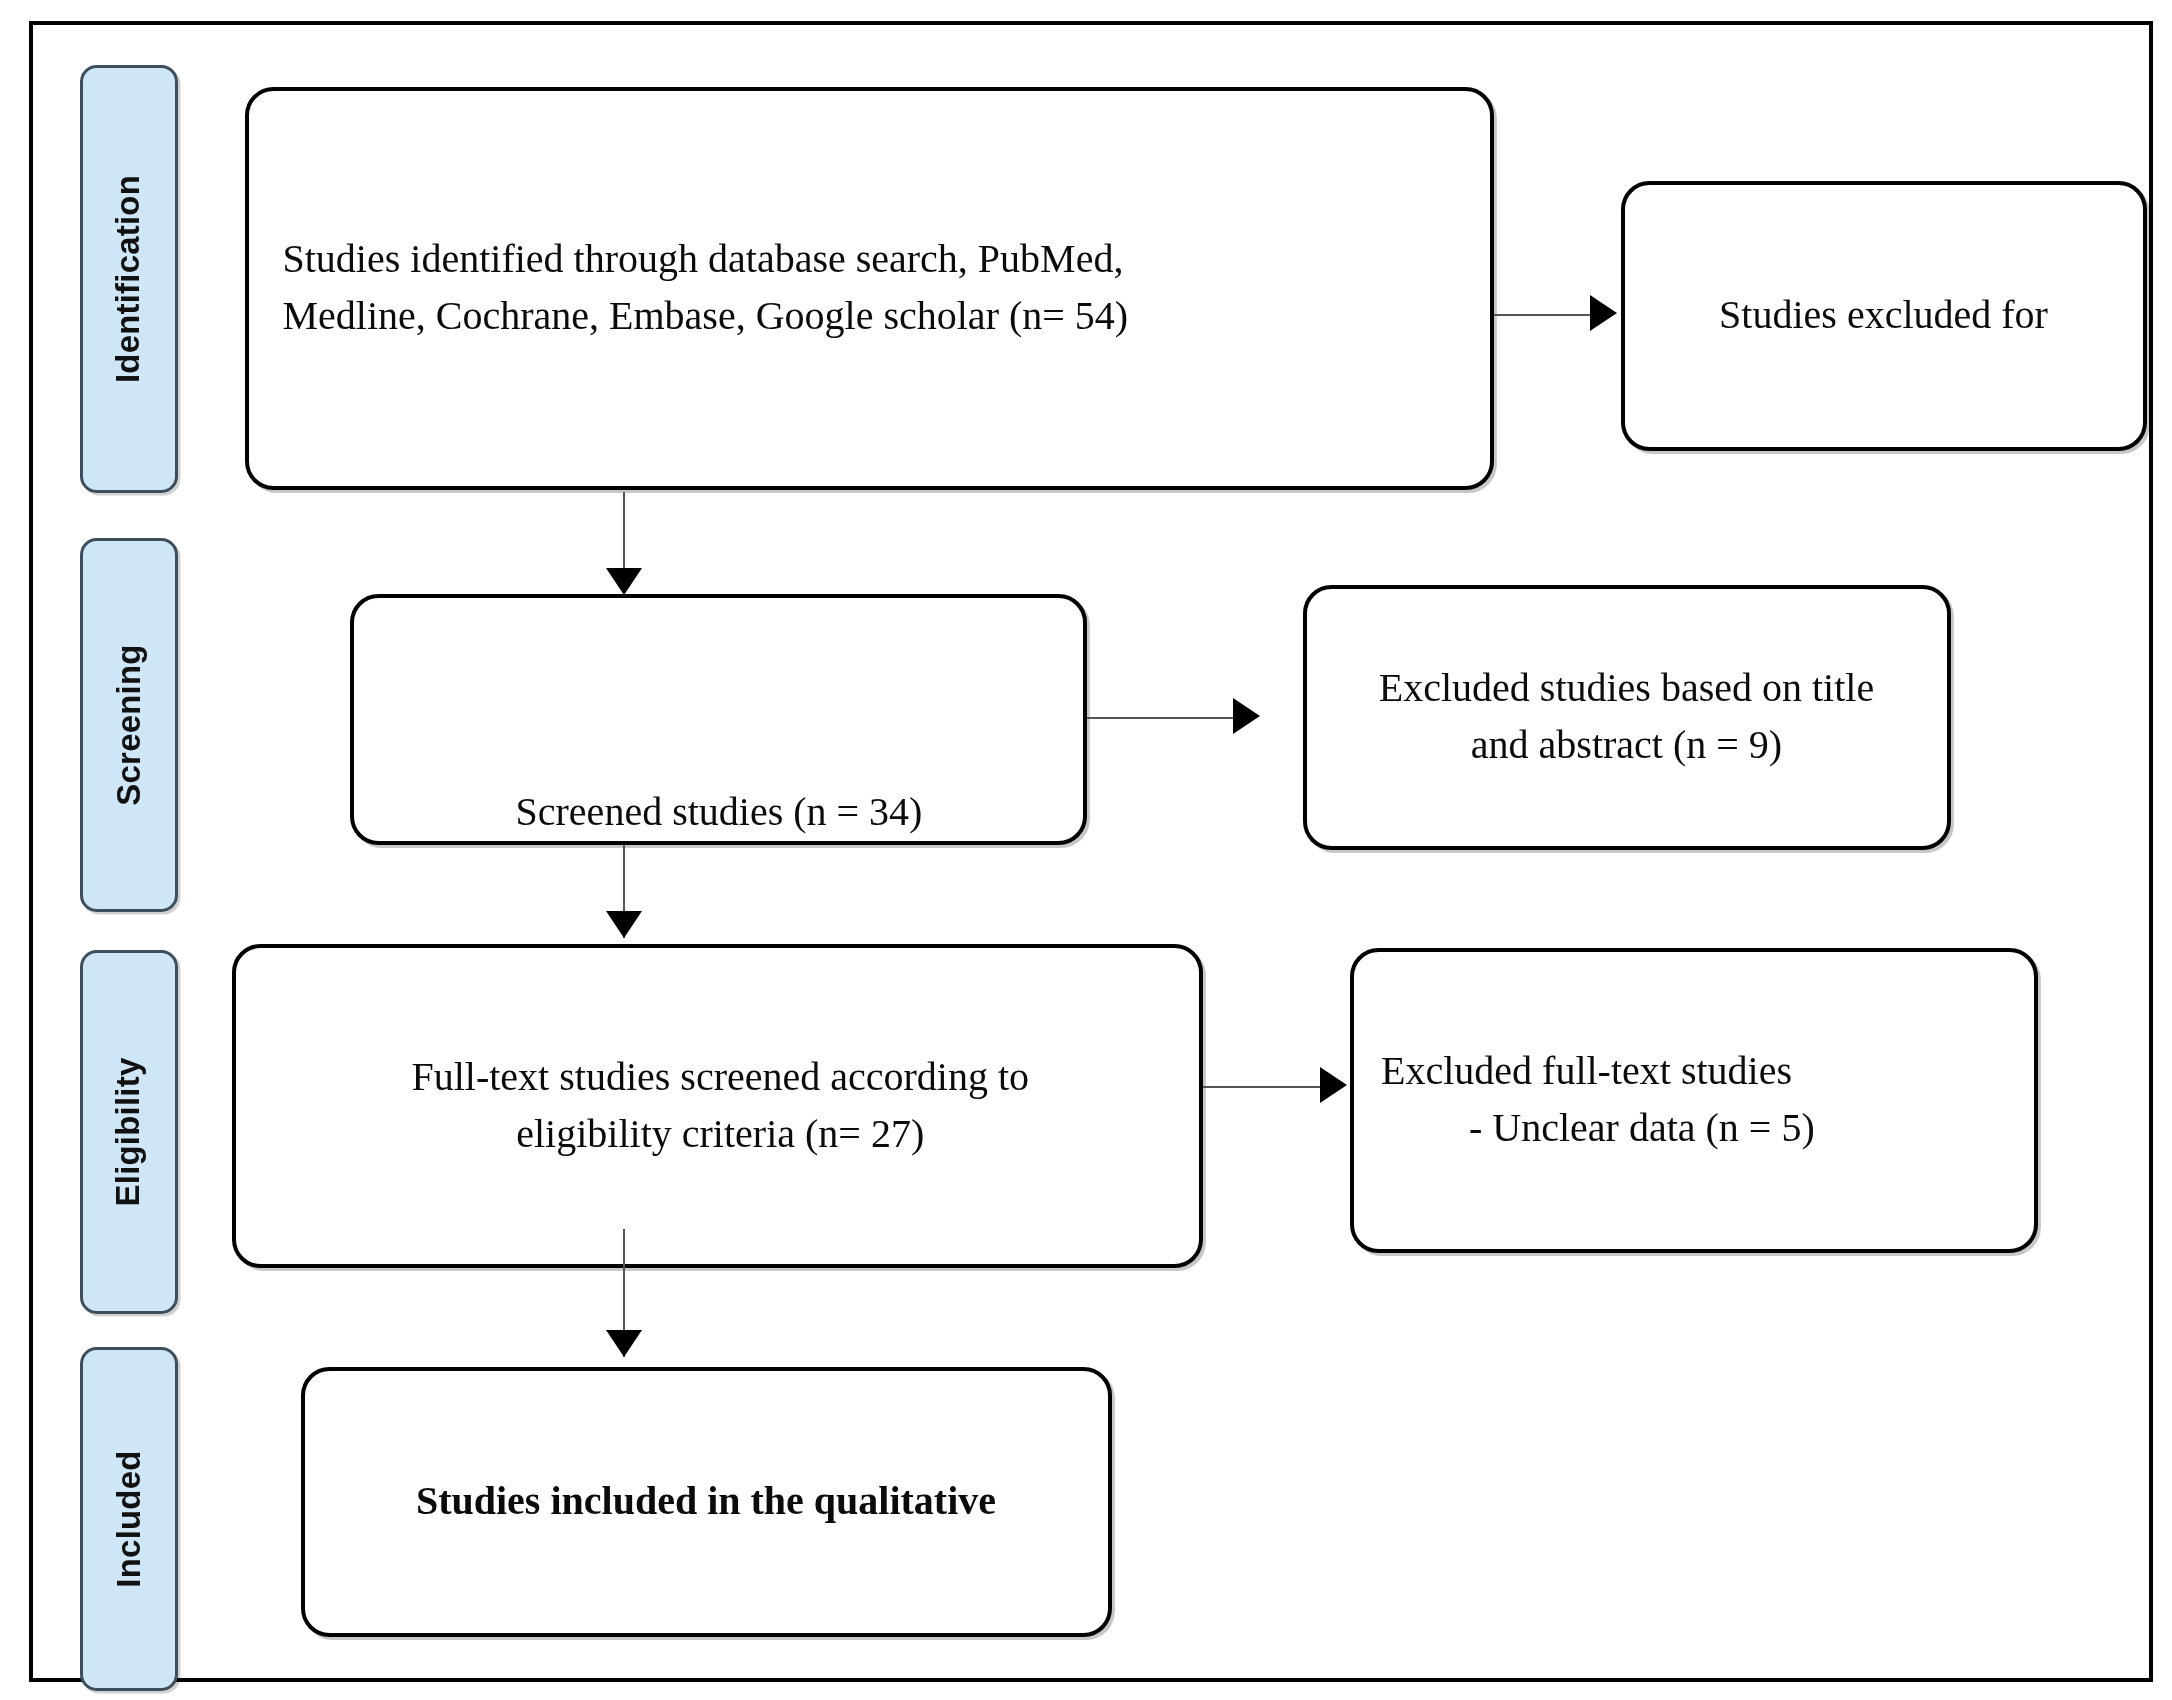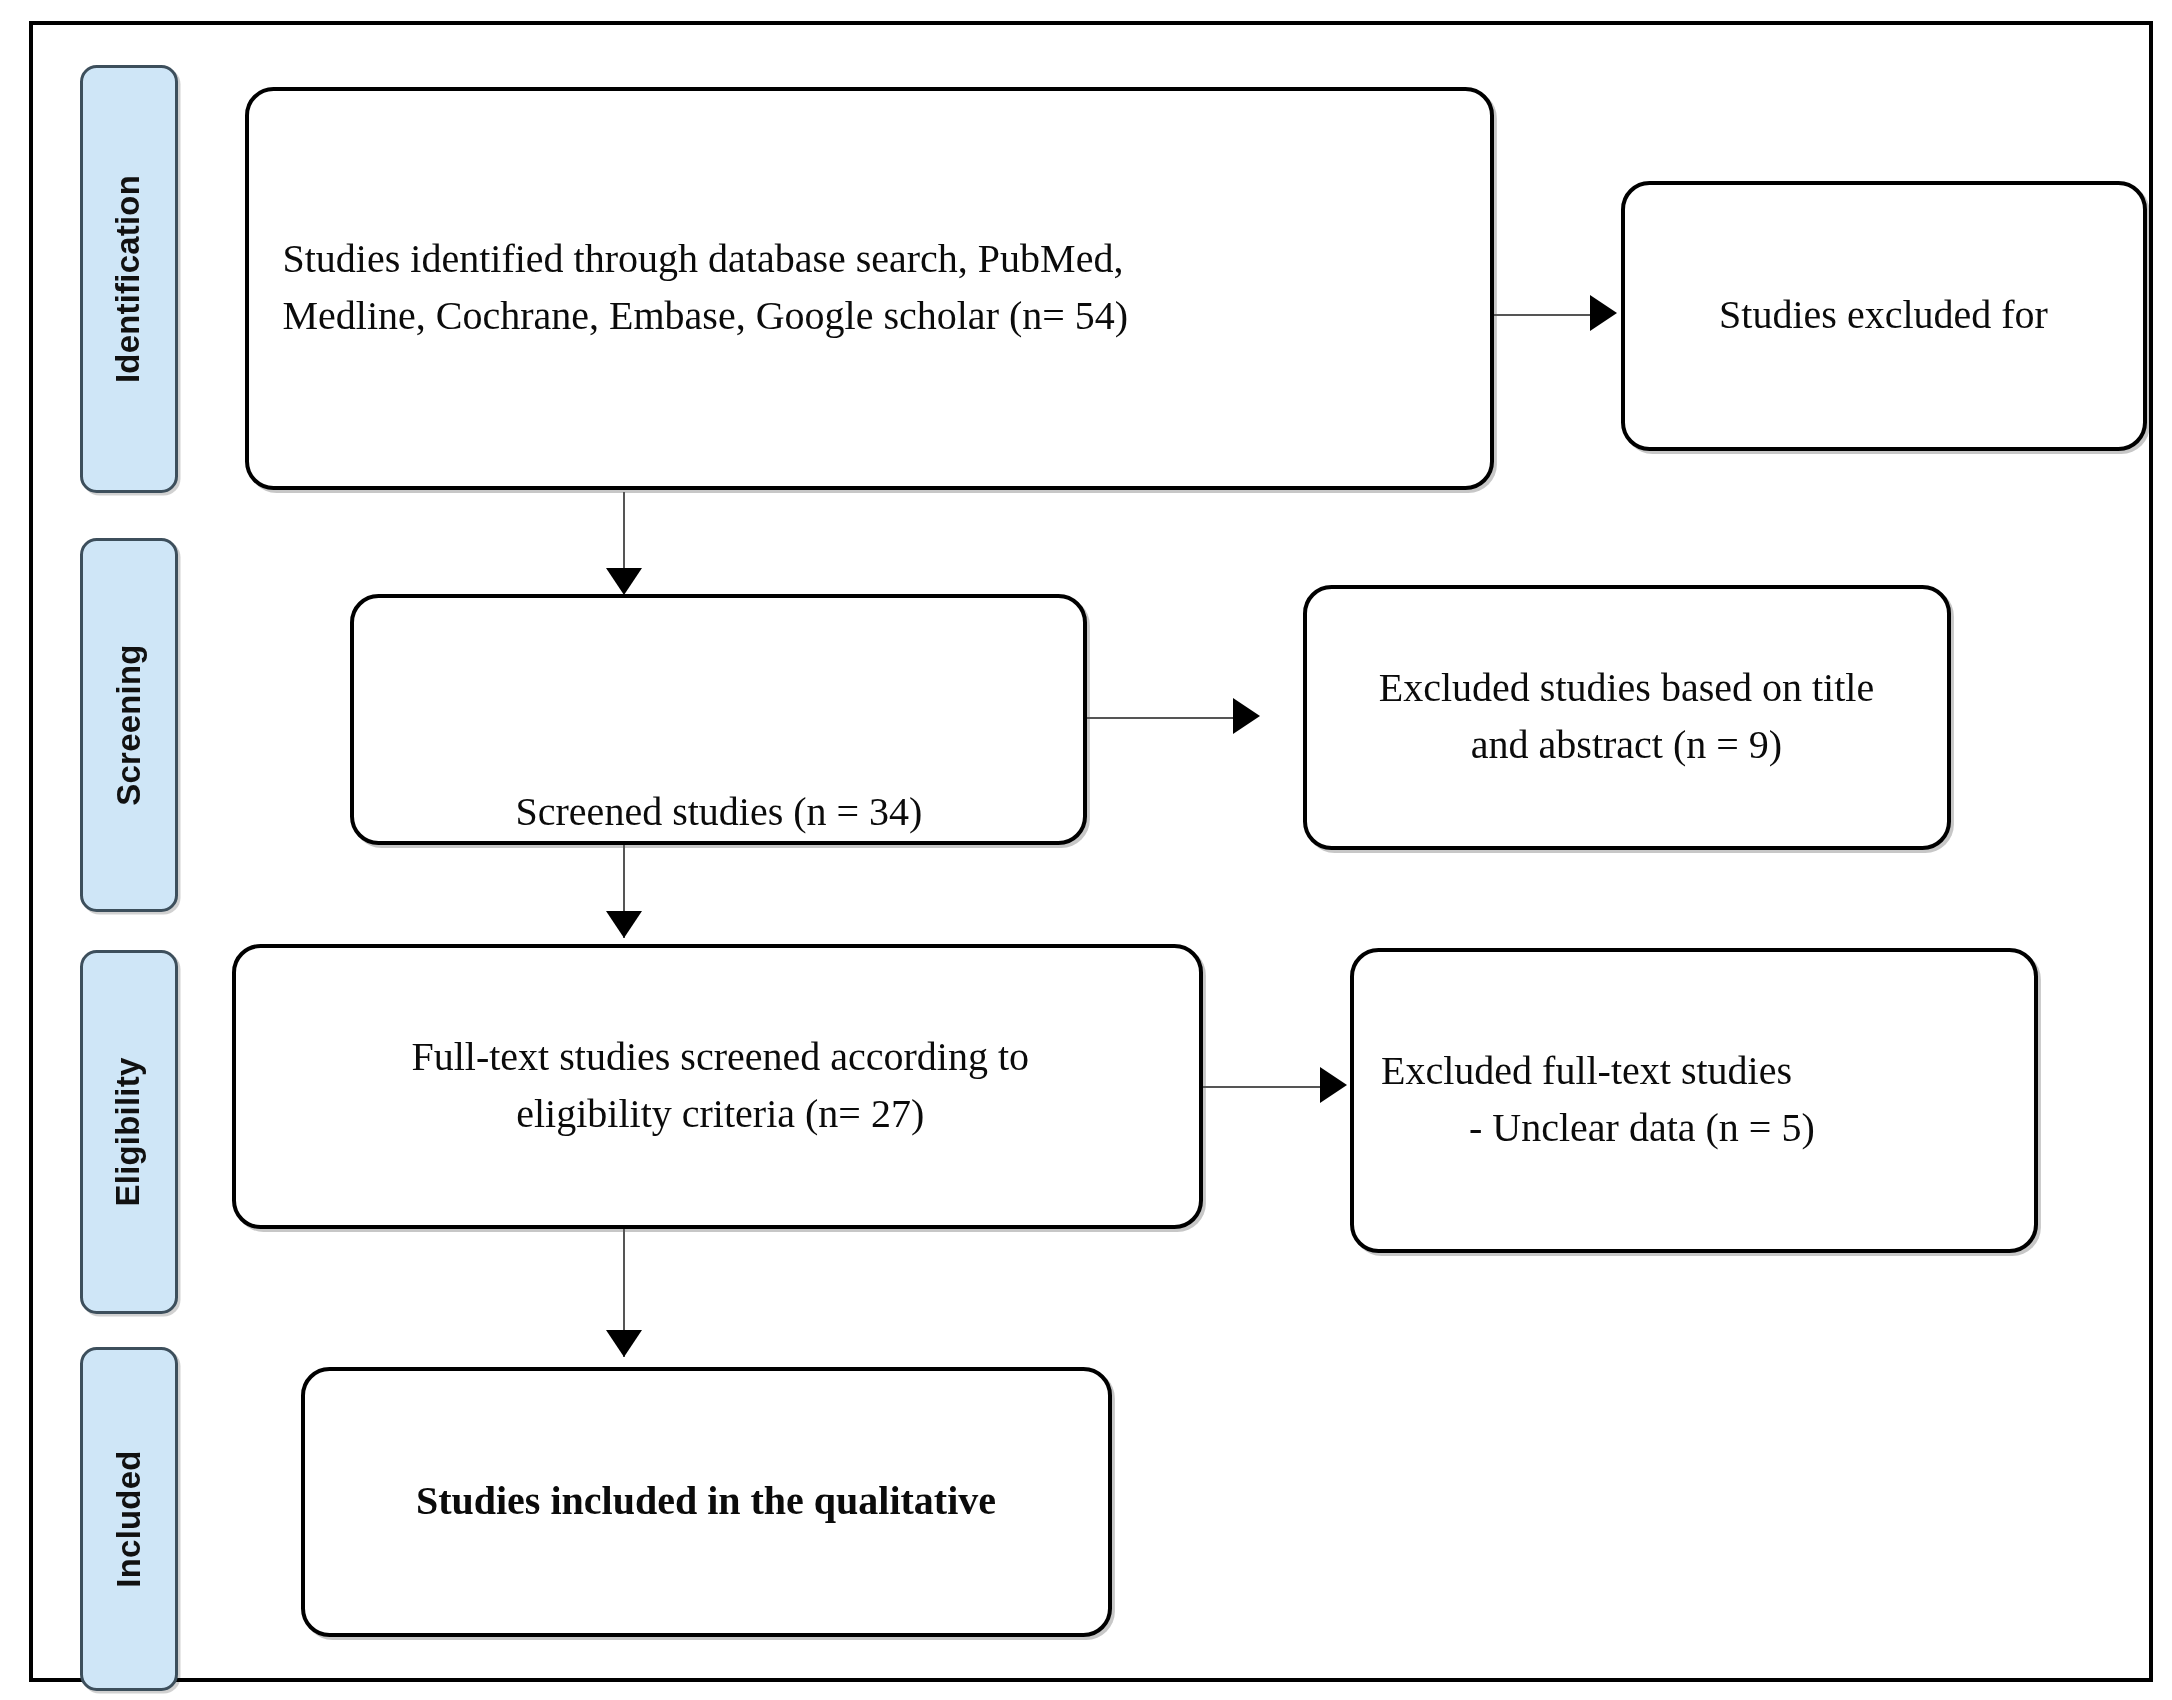--- a/index.html
+++ b/index.html
@@ -74,21 +74,21 @@
     padding: 0 27.5px;
     box-sizing: border-box;
   }
   .box-text.align-left   { text-align: left; }
   .box-text.align-center { text-align: center; }
 
   #box-identified  { left: 212px;  top: 62px;  width: 1249px; height: 403px; }
   #box-duplicate   { left: 1588px; top: 156px;  width: 526px; height: 270px; }
   #box-screened    { left: 317px;  top: 569px; width: 737px; height: 251px; align-items: flex-end; }
   #box-excl-title  { left: 1233px; top: 560px; width: 648px; height: 265px; margin-left: 37px; }
-  #box-fulltext    { left: 199px;  top: 919px; width: 971px; height: 285px; }
+  #box-fulltext    { left: 199px;  top: 919px; width: 971px; height: 324px; }
   #box-excl-full   { left: 1317px; top: 923px; width: 688px; height: 305px; }
   #box-included    { left: 268px;  top: 1342px; width: 811px; height: 270px; font-weight: bold; }
 
   #box-identified .box-text  { padding-left: 34px; padding-right: 34px; }
   #box-screened .box-text    { padding-left: 29.5px; }
   #box-fulltext .box-text    { padding-left: 34px; }
 
   
   .line { display: block; }
   .line.indent-sub { padding-left: 88px; }

